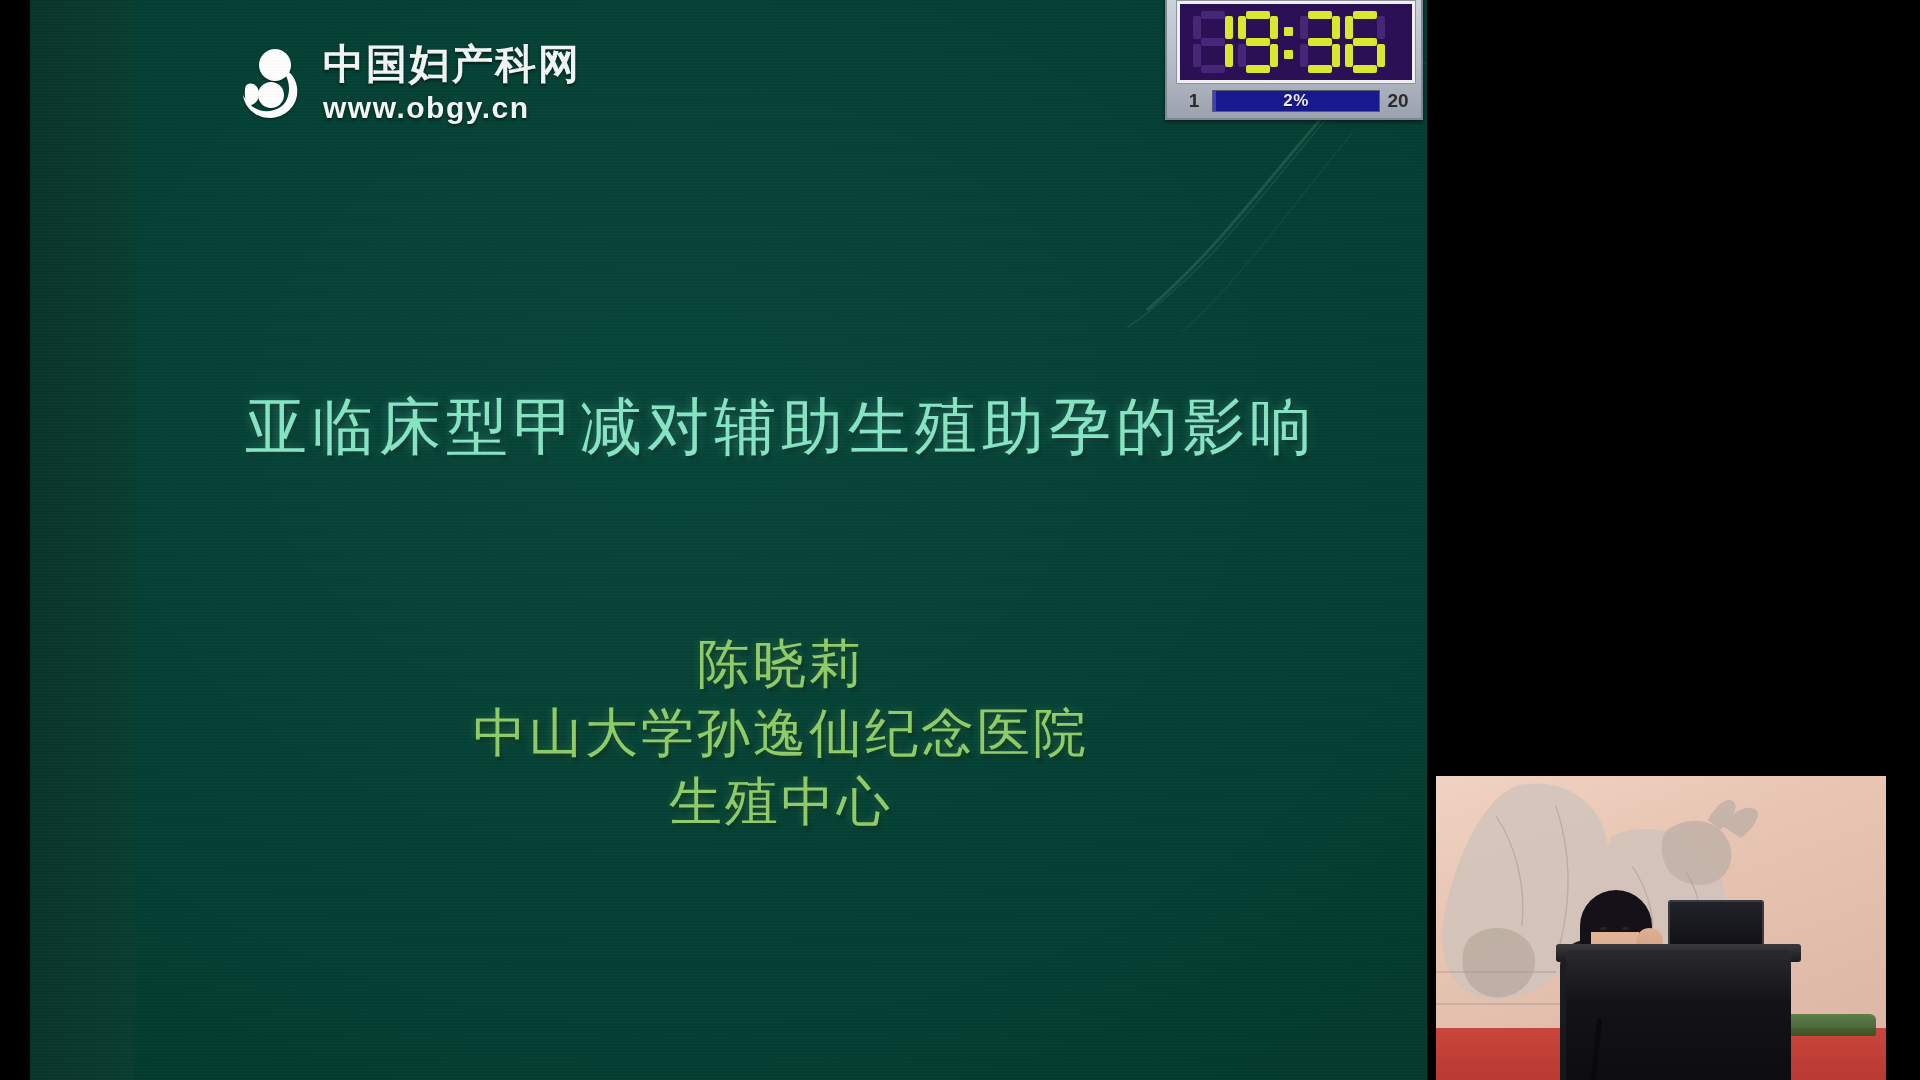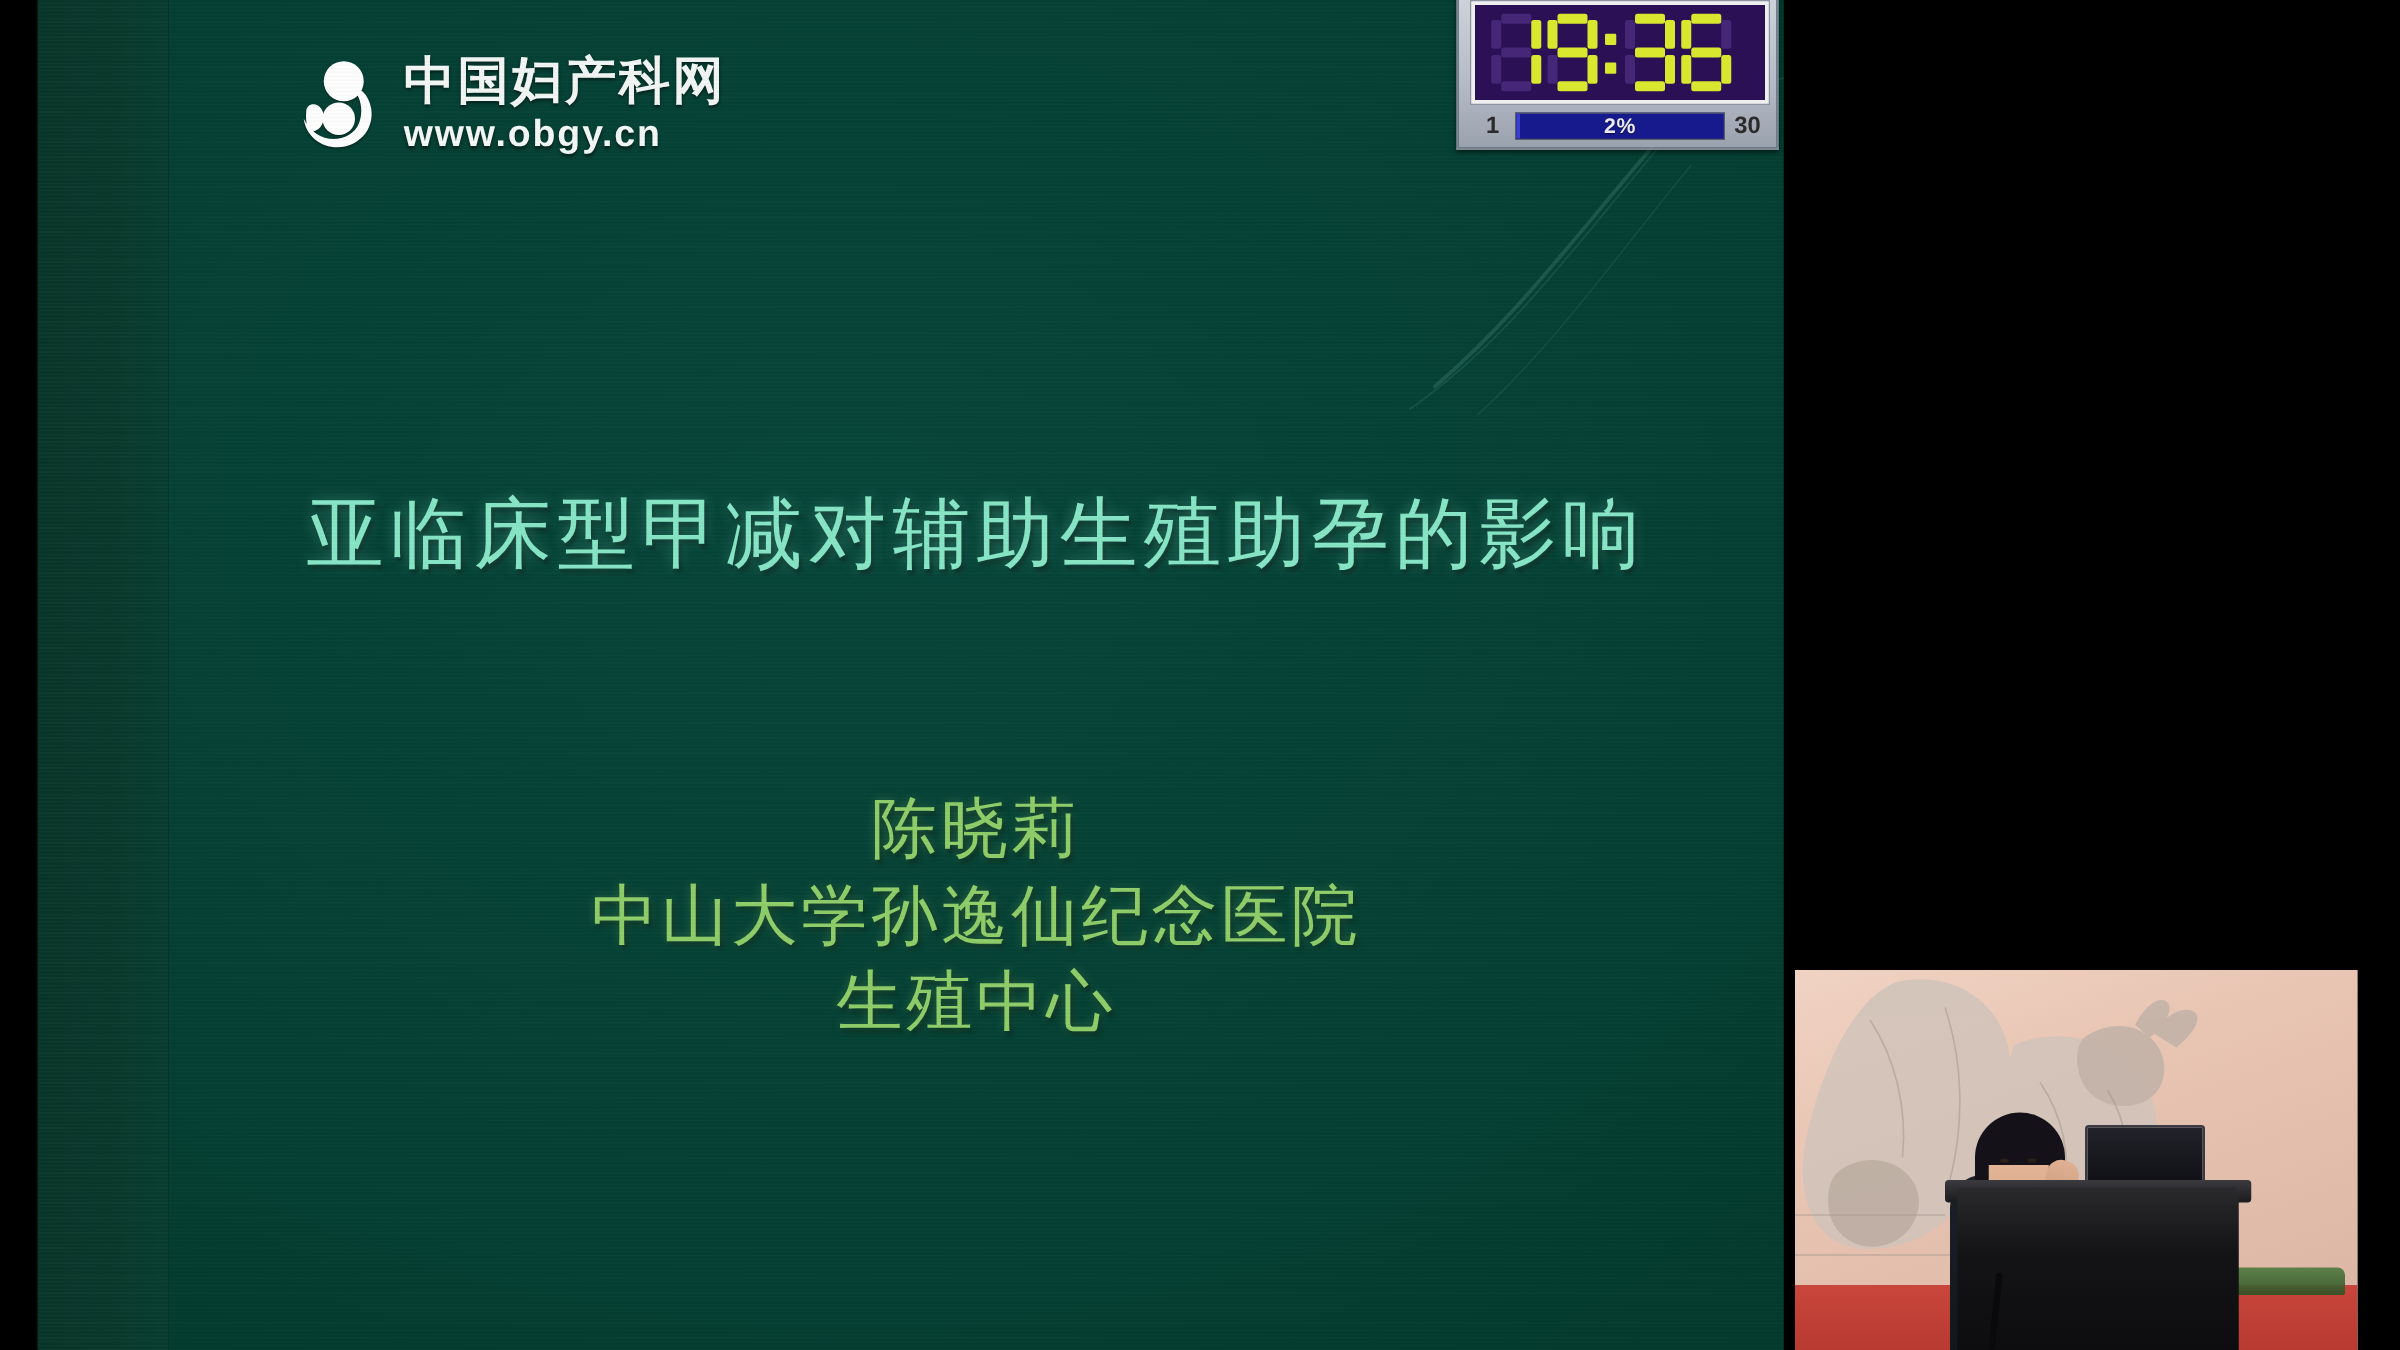--- a/index.html
+++ b/index.html
@@ -493,21 +493,21 @@
         </div>
       </div>
     </div>
 
     <div class="timer-bottom" data-name="timer-progress-row">
       <div class="timer-num" data-name="slide-current-number">1</div>
       <div class="timer-progress-track" data-name="slide-progress-bar">
         <div class="timer-progress-fill" data-name="slide-progress-fill" style="width: 2%;"></div>
         <div class="timer-progress-label" data-name="slide-progress-label">2%</div>
       </div>
-      <div class="timer-num" data-name="slide-total-number">30</div>
+      <div class="timer-num" data-name="slide-total-number">20</div>
     </div>
   </div>
 
   <div class="speaker-inset" data-name="speaker-video-inset">
     <div class="speaker-frame" data-name="speaker-video-frame">
       <div class="sp-wall" data-name="auditorium-backdrop-wall"></div>
 
       <svg class="sp-relief" viewBox="0 0 340 250" data-name="stone-relief-sculpture">
         <g fill="#cfc3bb" opacity="0.95">
           <path d="M80 10 C 120 0, 160 20, 170 60 C 180 100, 160 150, 130 190

